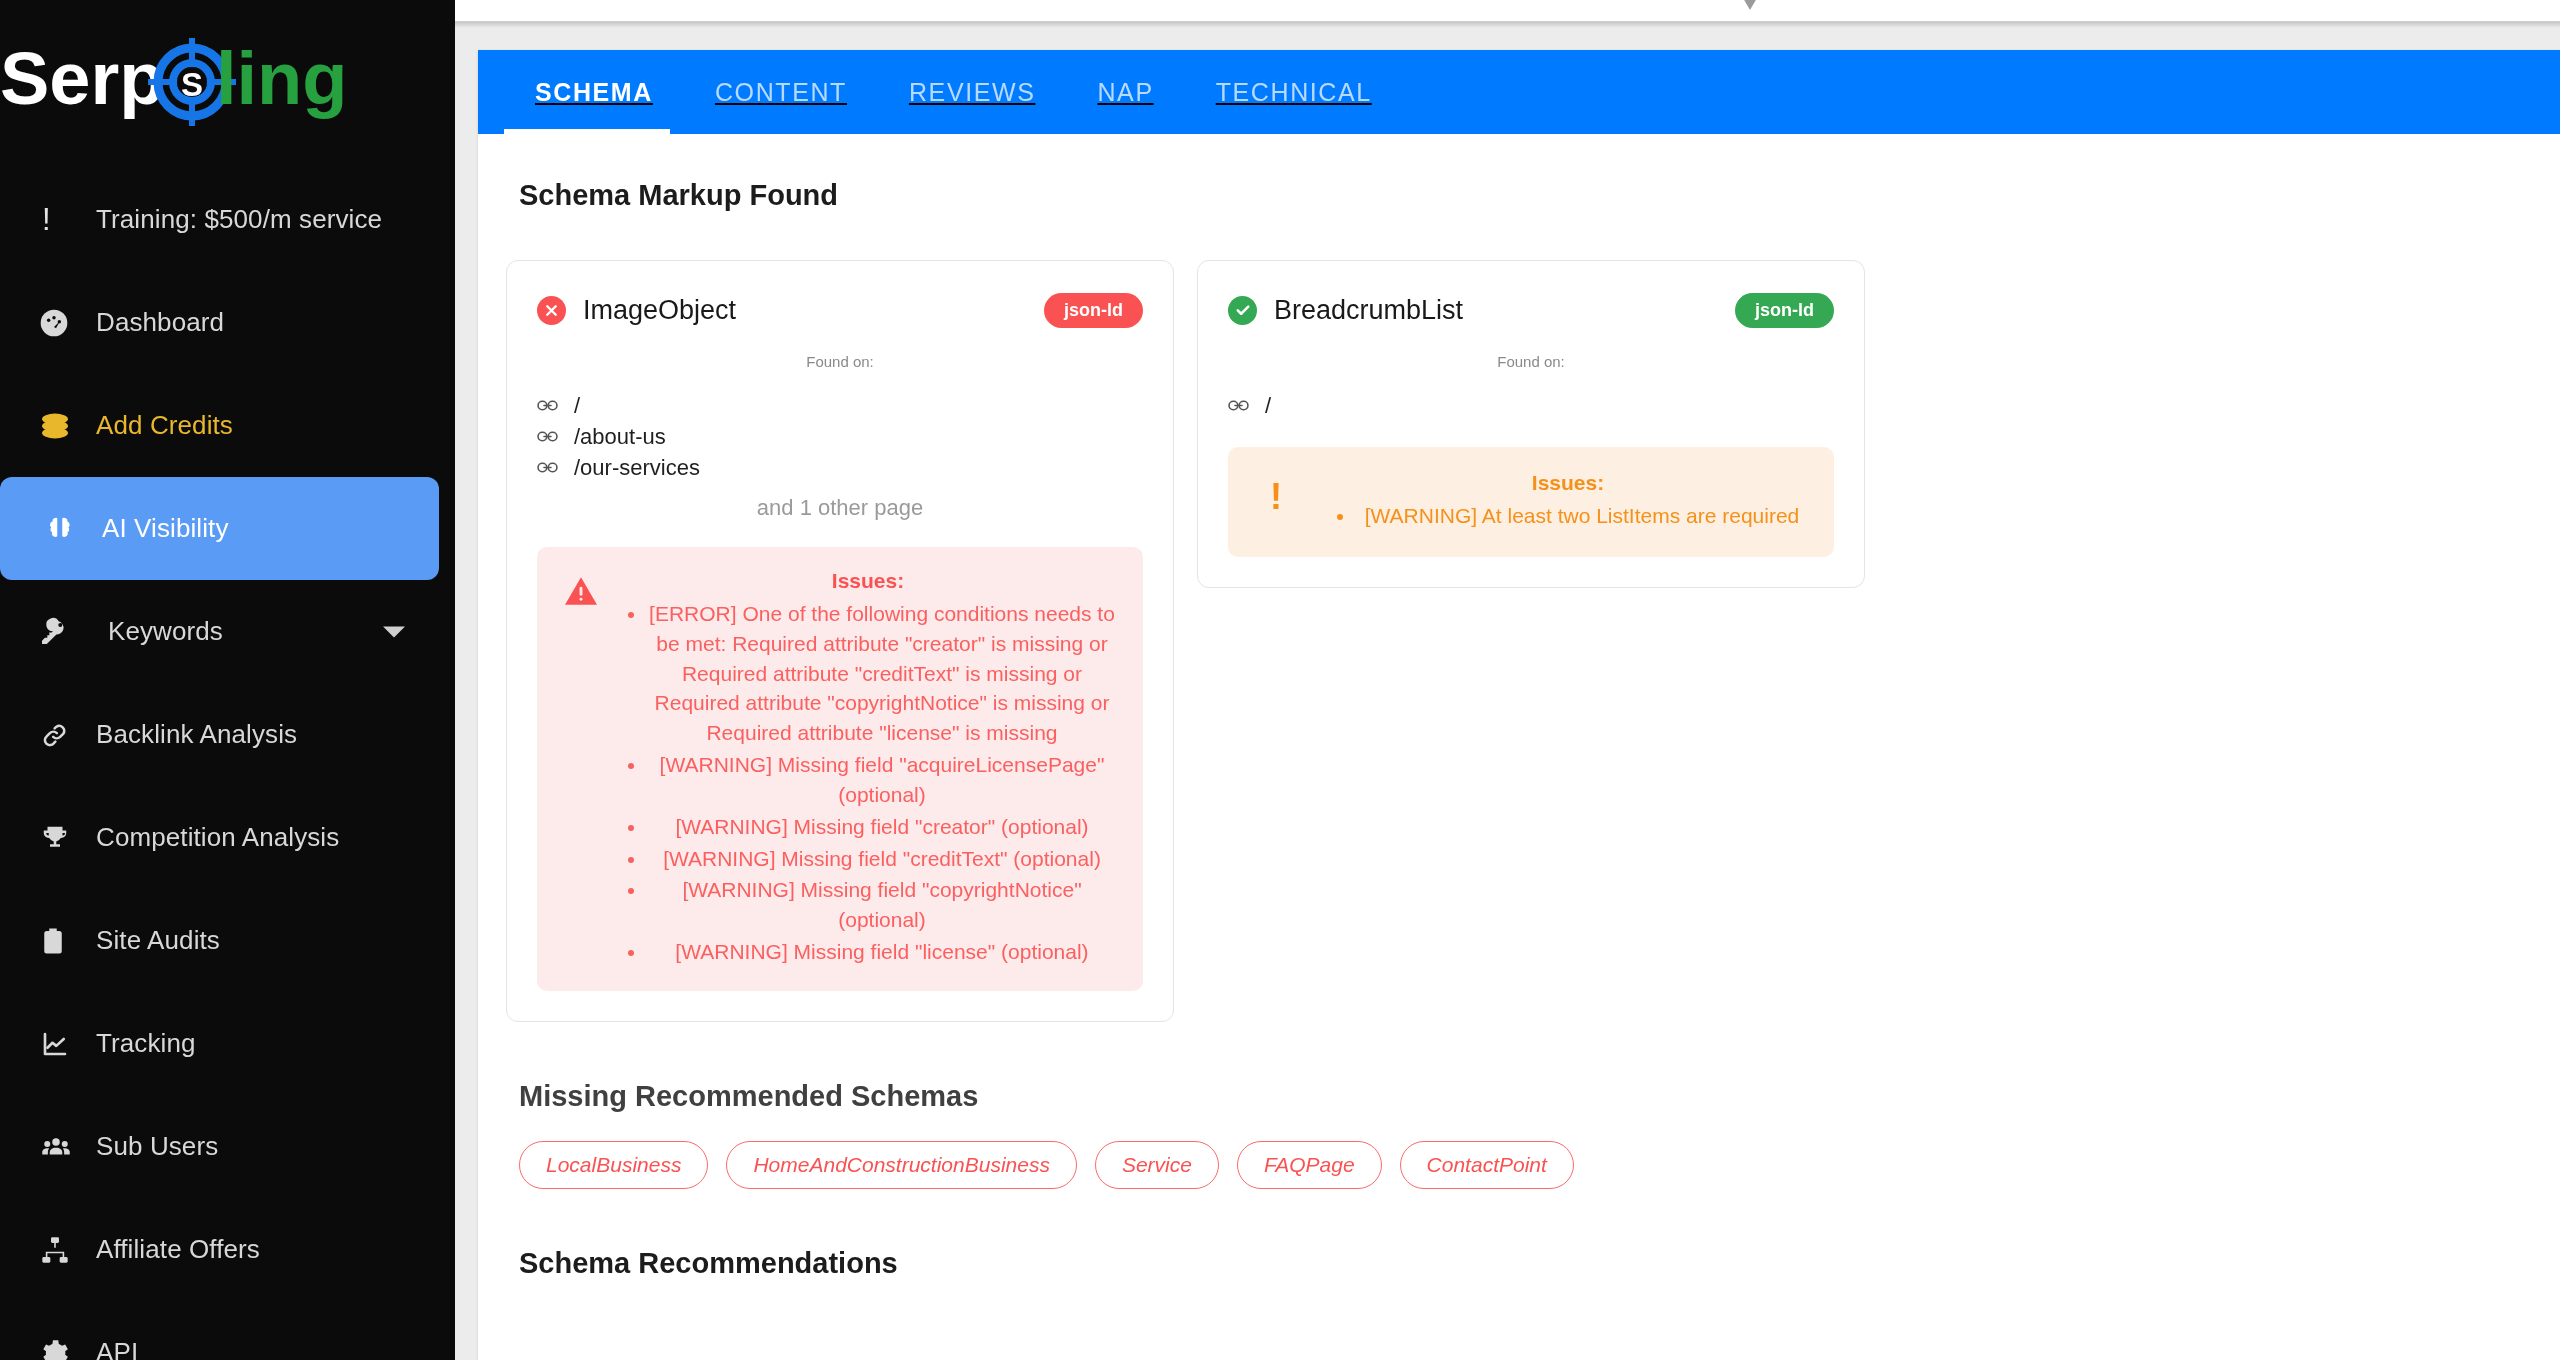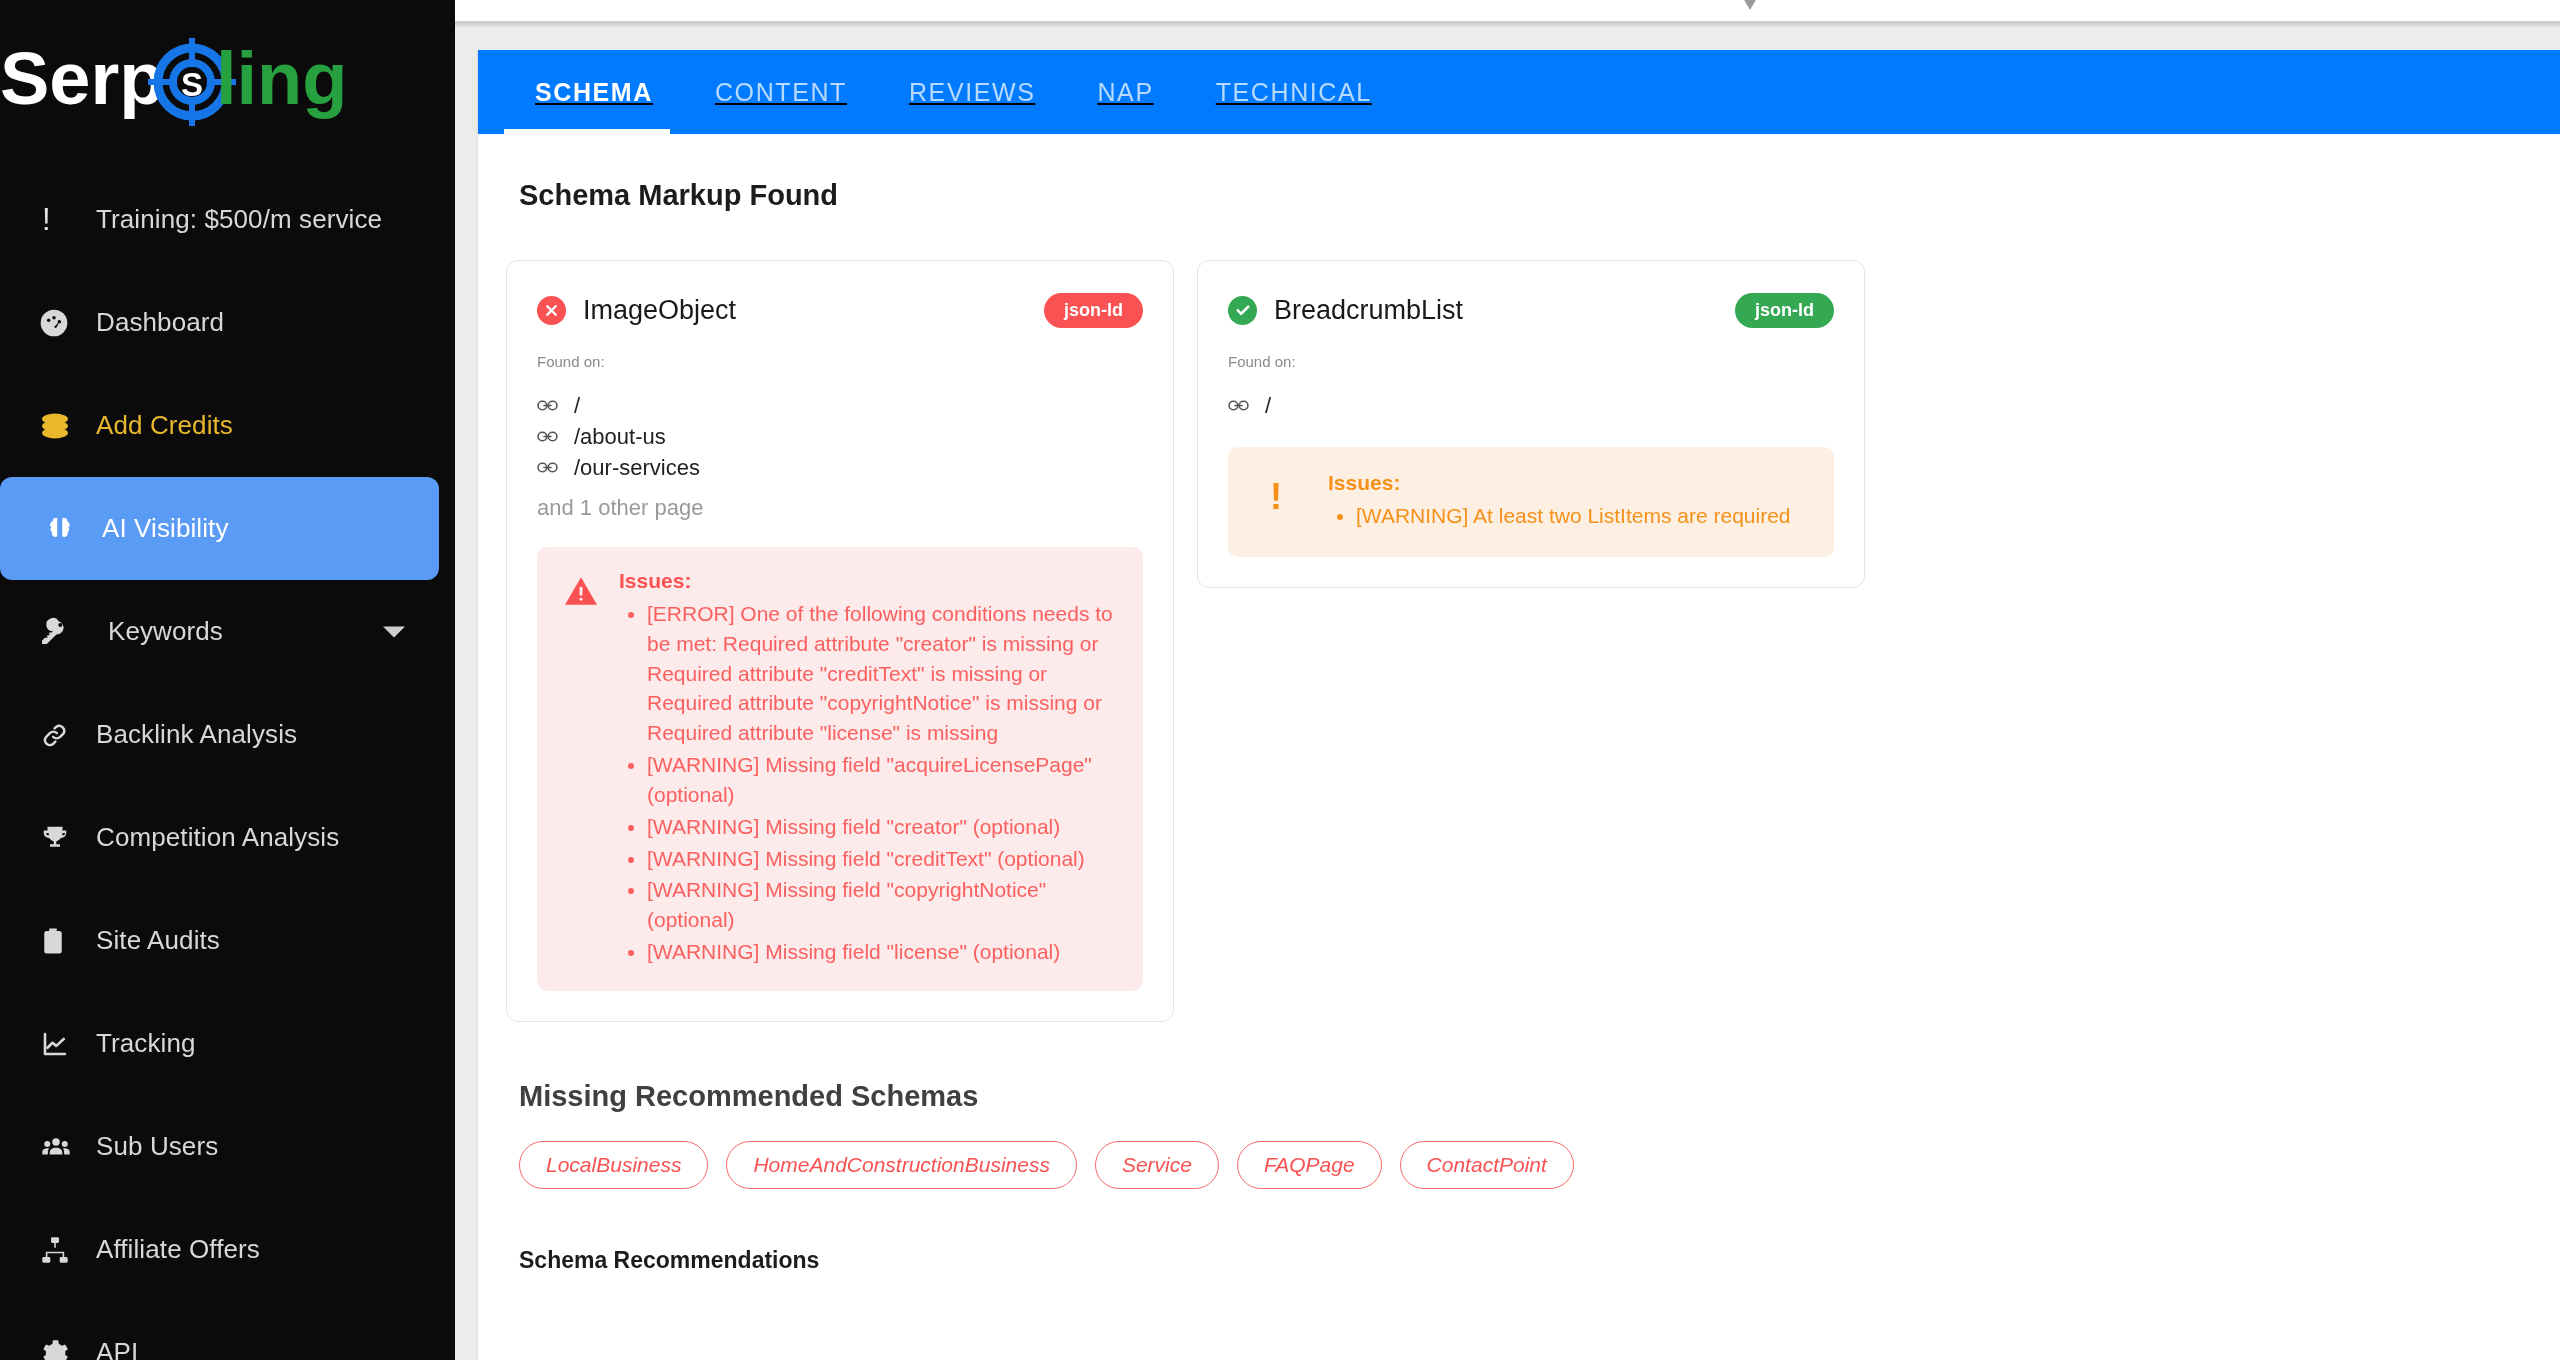--- a/index.html
+++ b/index.html
@@ -156,20 +156,21 @@
     gap: 23px;
     padding: 48px 0 0 28px;
     align-items: flex-start;
   }
   .card {
     width: 668px;
     background: #ffffff;
     border: 1px solid #e4e4e4;
     border-radius: 12px;
     padding: 26px 30px 30px 30px;
+    text-align: center;
   }
   .card-head {
     display: flex;
     align-items: center;
     height: 46px;
     justify-content: space-between;
   }
   .card-head-left { display: flex; align-items: center; gap: 17px; }
   .card-title { font-size: 27px; color: #191919; font-weight: 400; }
   .status-dot { width: 29px; height: 29px; border-radius: 50%; display:flex; align-items:center; justify-content:center; flex:0 0 29px;}
@@ -245,21 +246,21 @@
     border: 1.5px solid #fa6b6b;
     color: #fa5252;
     border-radius: 999px;
     font-size: 21px;
     padding: 12px 26px 13px 26px;
     line-height: 1;
     background: #ffffff;
     white-space: nowrap;
   }
   .rec-title {
-    font-size: 23px;
+    font-size: 29px;
     font-weight: 700;
     color: #1c1c1c;
     padding: 58px 0 0 41px;
   }
 </style>
 </head>
 <body>
 
 <div id="root">
 

